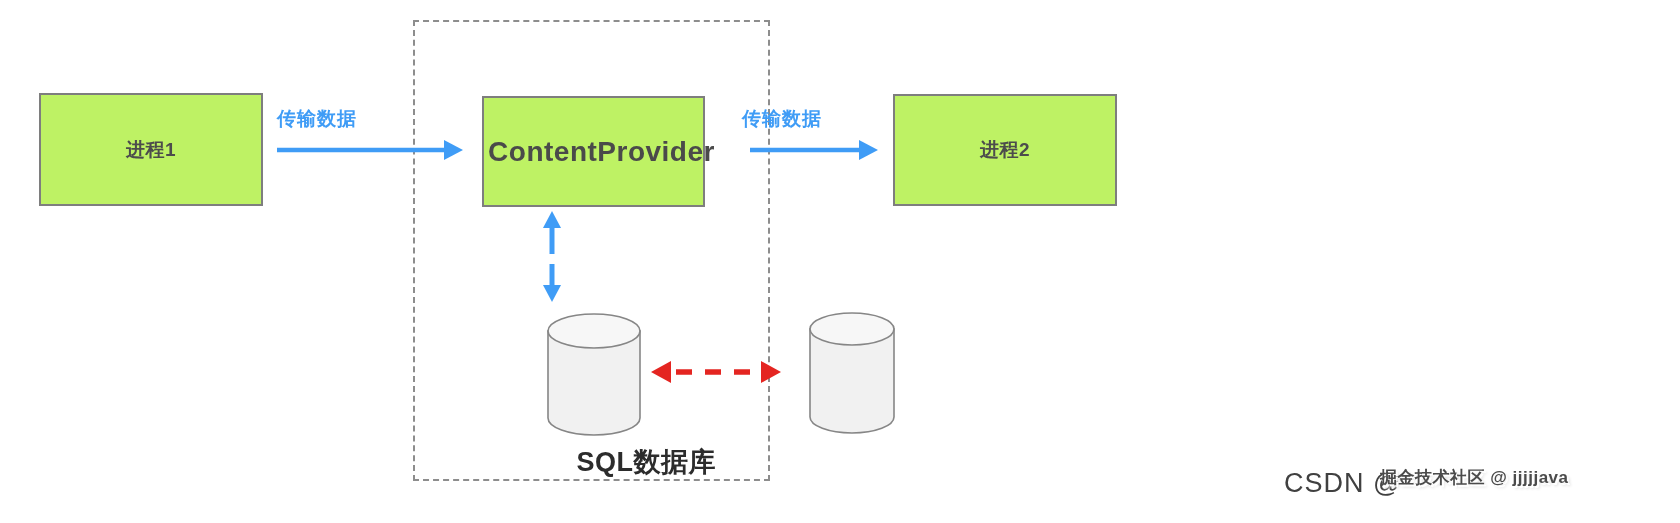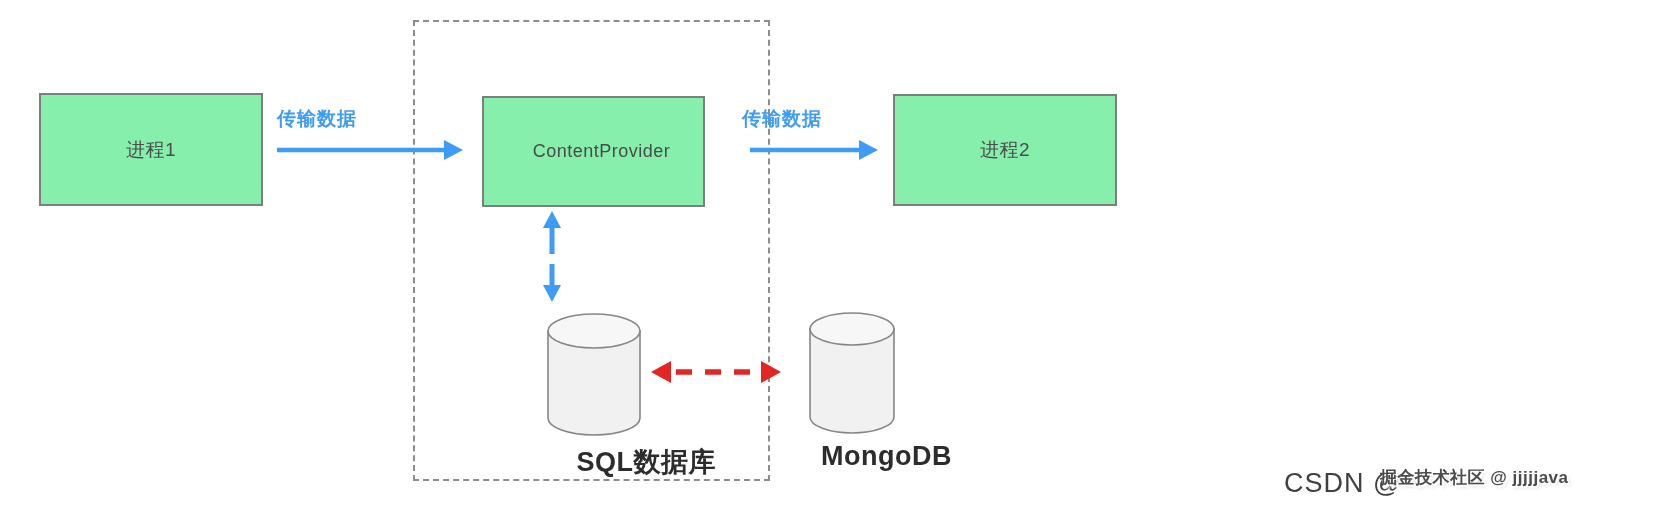--- a/index.html
+++ b/index.html
@@ -6,26 +6,26 @@
   .canvas{
     position:relative;width:1680px;height:523px;background:#ffffff;overflow:hidden;
     font-family:"Liberation Sans","DejaVu Sans",sans-serif;
   }
   .layer{position:absolute;left:0;top:0;}
   .boundary{
     position:absolute;left:413px;top:20px;width:357px;height:461px;
     border:2px dashed #8d8d8d;box-sizing:border-box;
   }
   .box{
-    position:absolute;border:2px solid #7e7e7e;background:#86efac;box-sizing:border-box;
+    position:absolute;border:2px solid #7e7e7e;background:#bef264;box-sizing:border-box;
     display:flex;align-items:center;justify-content:center;
-    font-size:19px;color:#4c4c4c;letter-spacing:0.5px;
+    font-size:19px;color:#4c4c4c;letter-spacing:0.5px;font-weight:bold;
   }
   #box-process1{left:39px;top:93px;width:224px;height:113px;}
-  #box-contentprovider{left:482px;top:96px;width:223px;height:111px;font-size:18px;color:#4a4a4a;padding-left:16px;}
+  #box-contentprovider{left:482px;top:96px;width:223px;height:111px;font-size:28px;color:#4a4a4a;padding-left:16px;}
   #box-process2{left:893px;top:94px;width:224px;height:112px;}
   .edge-label{
     position:absolute;color:#3f9cf6;font-weight:bold;font-size:19px;
     text-align:left;letter-spacing:1px;
   }
   #label-transfer1{left:277px;top:106px;width:186px;}
   #label-transfer2{left:742px;top:106px;width:150px;}
   .db-label{
     position:absolute;font-weight:bold;font-size:27px;color:#2c2c2c;
     text-align:right;letter-spacing:0.5px;
@@ -91,18 +91,17 @@
   </div>
 
   <div class="box" id="box-process2">
     <span>进程2</span>
   </div>
 
   <div class="edge-label" id="label-transfer1">传输数据</div>
   <div class="edge-label" id="label-transfer2">传输数据</div>
 
   <div class="db-label" id="label-sql">SQL数据库</div>
-  <div class="db-label" id="label-mongodb">MongoDB</div>
 
   <div class="wm" id="wm-csdn">CSDN @</div>
   <div class="wm" id="wm-juejin">掘金技术社区 @ jjjjjava</div>
 
 </div>
 
 </body></html>

